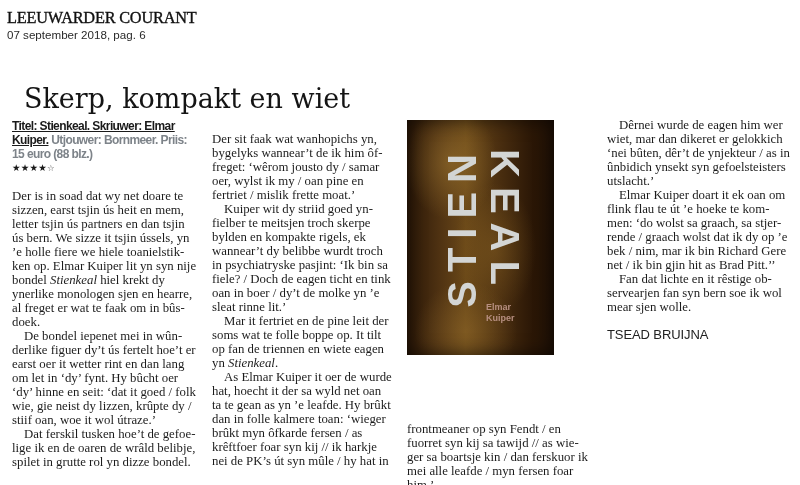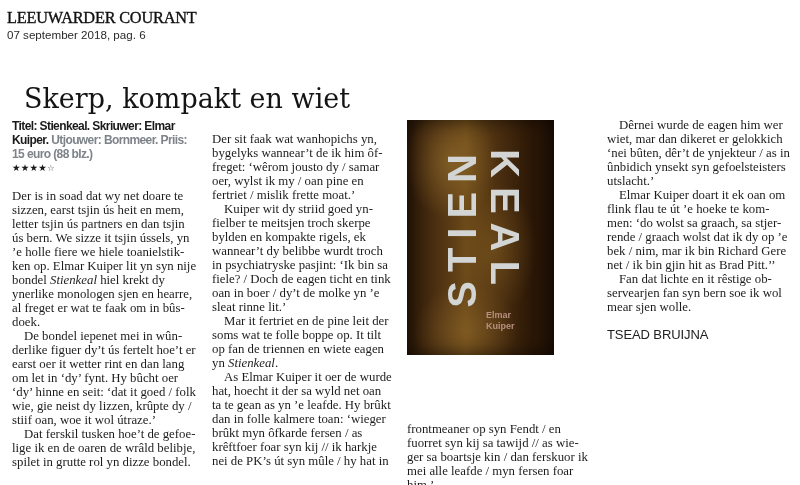--- a/index.html
+++ b/index.html
@@ -19,21 +19,21 @@
     left: 12px; top: 73px; white-space: nowrap;
     font-family: "DejaVu Serif", serif; font-size: 27px; line-height: 27px; color: #141414;
   }
 
   .infobox {
     left: 12px; top: 119px; width: 190px;
     font-family: "Liberation Sans", sans-serif; font-weight: bold; font-size: 12px;
     line-height: 14px; letter-spacing: -0.6px;
   }
   .infobox .line { white-space: nowrap; height: 14px; }
-  .info-dark { color: #1a1a1a; }
+  .info-dark { color: #1a1a1a; text-decoration: underline; }
   .info-gray { color: #7d8389; }
   .stars {
     font-family: "DejaVu Sans", sans-serif; font-weight: normal; font-size: 9.5px;
     letter-spacing: 0.2px; color: #1a1a1a;
   }
   .stars .empty { color: #555; font-size: 8.5px; }
 
   .col {
     font-family: "Liberation Serif", serif; font-size: 12.8px; line-height: 14px; color: #1c1c1c;
   }
@@ -55,21 +55,21 @@
       linear-gradient(90deg, #2a1707 0%, #4f3212 22%, #6a4818 40%, #4b2f10 62%, #2b1706 85%, #1f1005 100%);
     box-shadow: inset 0 0 18px rgba(0,0,0,0.6);
   }
   .cover-word {
     position: absolute; font-family: "Liberation Sans", sans-serif; font-weight: bold;
     font-size: 40px; line-height: 40px; letter-spacing: 9px; color: #d3d5d4;
     writing-mode: vertical-rl; white-space: nowrap;
   }
   .cover-word.up { transform: rotate(180deg); }
   .cover-author {
-    position: absolute; left: 79px; top: 190px;
+    position: absolute; left: 79px; top: 182px;
     font-family: "Liberation Sans", sans-serif; font-weight: bold; font-size: 9px; line-height: 11px;
     color: #b78f80;
   }
 </style>
 </head>
 <body>
 
 <div class="abs masthead">LEEUWARDER COURANT</div>
 <div class="abs dateline">07 september 2018, pag. 6</div>
 

